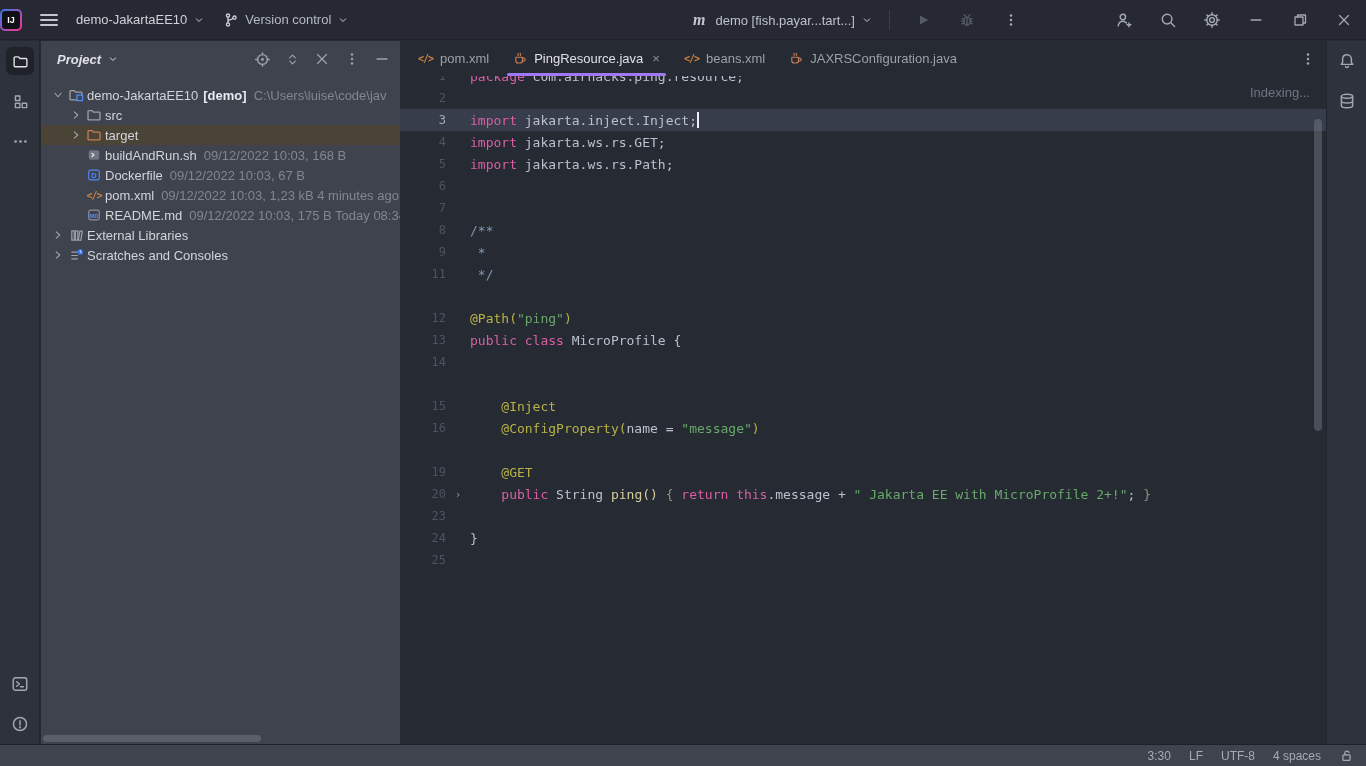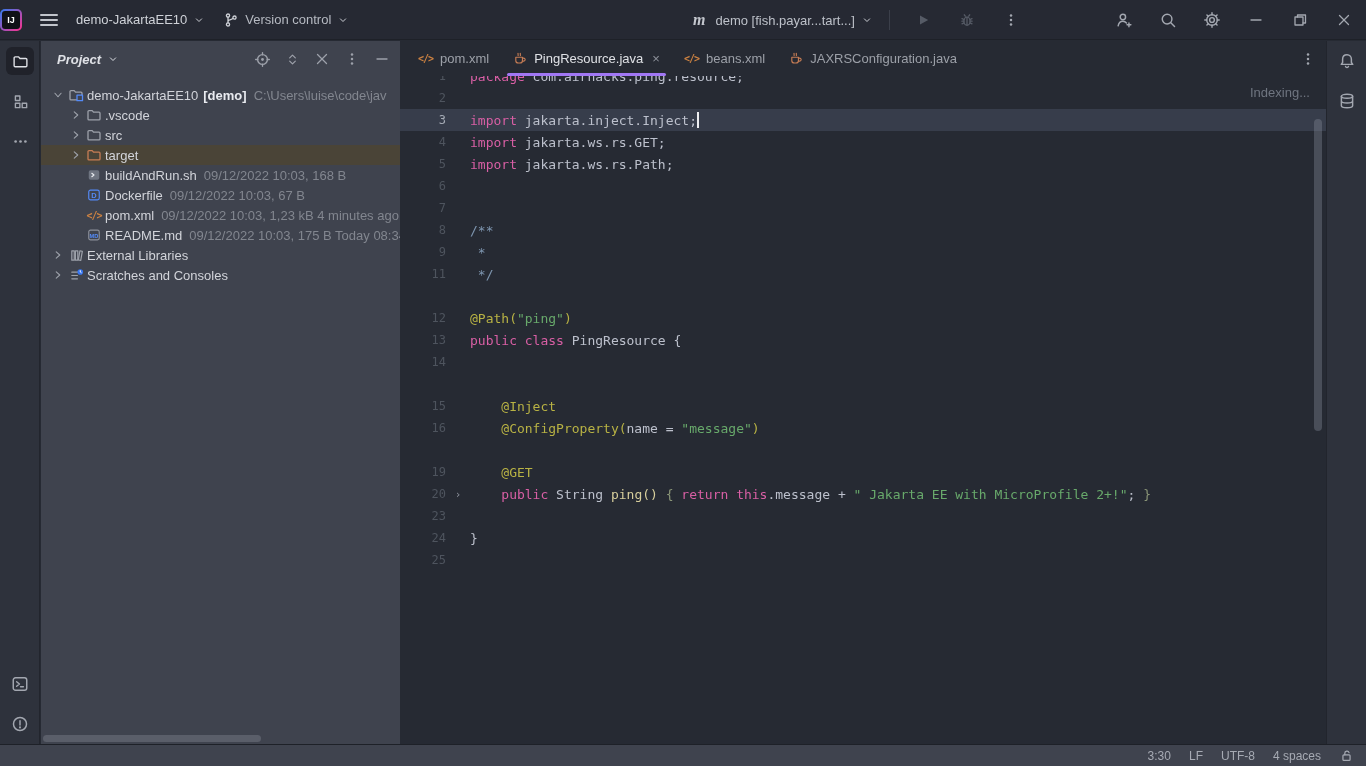--- a/index.html
+++ b/index.html
@@ -330,33 +330,20 @@
         <span class="tw-chevron">
           <svg width="14" height="14" viewBox="0 0 16 16" fill="none" stroke="currentColor" stroke-width="1.3" stroke-linecap="round" stroke-linejoin="round">
             <polyline points="6,4.5 10,8 6,11.5"></polyline>
           </svg>
         </span>
         <span class="tw-icon" style="display: inline-flex; align-items: center; color: rgb(157, 161, 170);">
           <svg width="16" height="16" viewBox="0 0 16 16" fill="none" stroke="currentColor" stroke-width="1.3" stroke-linecap="round" stroke-linejoin="round">
             <path d="M2 4.6a1 1 0 0 1 1-1h3.2l1.3 1.6H13a1 1 0 0 1 1 1v5.7a1 1 0 0 1-1 1H3a1 1 0 0 1-1-1z"></path>
           </svg>
         </span>
-        <span class="tw-label">.vscode</span>
-      </div>
-      <div class="tree-row" style="padding-left: 26px;">
-        <span class="tw-chevron">
-          <svg width="14" height="14" viewBox="0 0 16 16" fill="none" stroke="currentColor" stroke-width="1.3" stroke-linecap="round" stroke-linejoin="round">
-            <polyline points="6,4.5 10,8 6,11.5"></polyline>
-          </svg>
-        </span>
-        <span class="tw-icon" style="display: inline-flex; align-items: center; color: rgb(157, 161, 170);">
-          <svg width="16" height="16" viewBox="0 0 16 16" fill="none" stroke="currentColor" stroke-width="1.3" stroke-linecap="round" stroke-linejoin="round">
-            <path d="M2 4.6a1 1 0 0 1 1-1h3.2l1.3 1.6H13a1 1 0 0 1 1 1v5.7a1 1 0 0 1-1 1H3a1 1 0 0 1-1-1z"></path>
-          </svg>
-        </span>
         <span class="tw-label">src</span>
       </div>
       <div class="tree-row selected" style="padding-left: 26px;">
         <span class="tw-chevron">
           <svg width="14" height="14" viewBox="0 0 16 16" fill="none" stroke="currentColor" stroke-width="1.3" stroke-linecap="round" stroke-linejoin="round">
             <polyline points="6,4.5 10,8 6,11.5"></polyline>
           </svg>
         </span>
         <span class="tw-icon" style="display: inline-flex; align-items: center; color: rgb(199, 125, 85);">
           <svg width="16" height="16" viewBox="0 0 16 16" fill="none" stroke="currentColor" stroke-width="1.3" stroke-linecap="round" stroke-linejoin="round">
@@ -491,21 +478,21 @@
       </div>
       <div class="line"></div>
       <div class="line">
         <span class="lnum">12</span>
         <span class="foldcol"></span>
         <span class="codetxt"><span style="color: rgb(184, 178, 68);">@Path(</span><span style="color: rgb(104, 169, 107);">"ping"</span><span style="color: rgb(184, 178, 68);">)</span></span>
       </div>
       <div class="line">
         <span class="lnum">13</span>
         <span class="foldcol"></span>
-        <span class="codetxt"><span style="color: rgb(217, 95, 165);">public class</span><span style="color: rgb(188, 192, 204);"> PingResource {</span></span>
+        <span class="codetxt"><span style="color: rgb(217, 95, 165);">public class</span><span style="color: rgb(188, 192, 204);"> MicroProfile {</span></span>
       </div>
       <div class="line">
         <span class="lnum">14</span>
         <span class="foldcol"></span>
         <span class="codetxt"></span>
       </div>
       <div class="line"></div>
       <div class="line">
         <span class="lnum">15</span>
         <span class="foldcol"></span>

